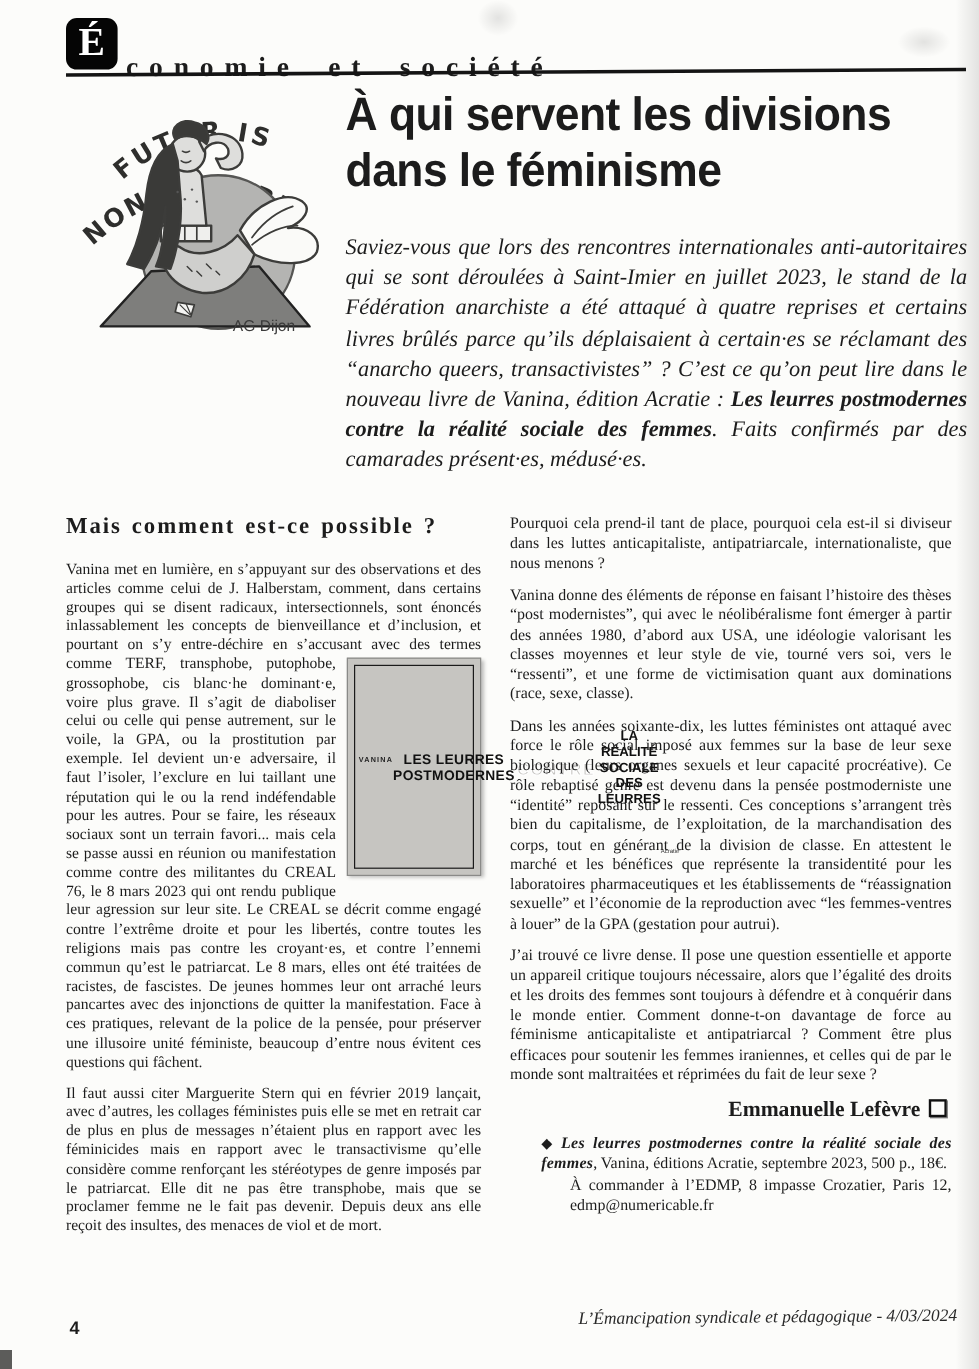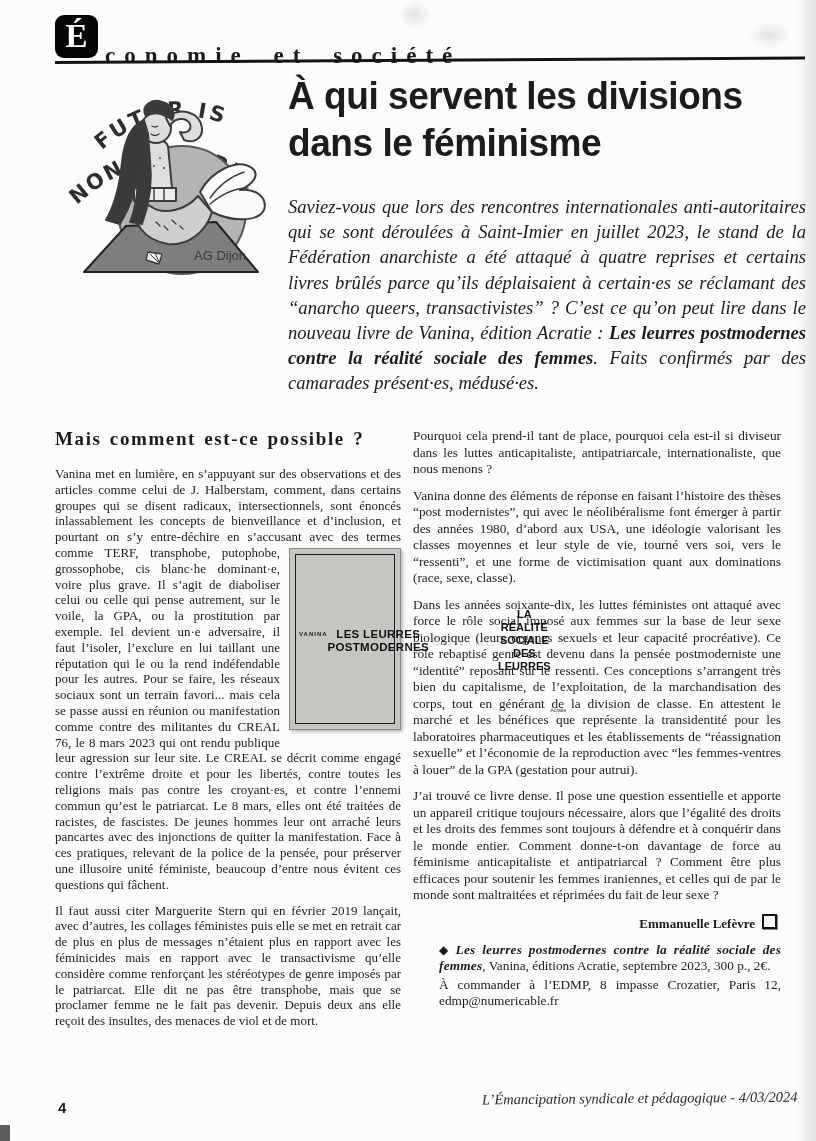--- a/index.html
+++ b/index.html
@@ -28,40 +28,40 @@
     letter-spacing:9px; word-spacing:9px; white-space:nowrap;
   }
   .header-rule {
     position:absolute; left:55px; top:61px; width:750px; height:2.5px; background:#141414;
     transform:rotate(-0.35deg); transform-origin:left center;
   }
 
   
   .illustration { position:absolute; left:60px; top:76px; width:224px; height:212px; }
   .illustration-credit {
-    position:absolute; left:134px; top:172px;
+    position:absolute; left:134px; top:188px;
     font-family:"Liberation Sans", sans-serif; font-size:13px; color:#3a3a3a;
   }
 
   
   .article-title {
     position:absolute; left:288px; top:72px; margin:0;
     font-family:"Liberation Sans", sans-serif; font-weight:bold;
     font-size:39px; line-height:47px; letter-spacing:-0.5px;
     transform:scaleX(0.95); transform-origin:left top; white-space:nowrap;
   }
   .article-title span { display:block; }
   .intro {
     position:absolute; left:288px; top:194px; width:518px; margin:0;
     font-style:italic; font-size:18.6px; line-height:25.2px; text-align:justify;
   }
   .intro b { font-weight:bold; }
 
   
-  .columns { position:absolute; left:55px; top:428px; width:741px; display:flex; gap:12px; }
+  .columns { position:absolute; left:55px; top:428px; width:741px; display:flex; gap:24px; }
   .col-left  { width:346px; }
   .col-right { width:368px; }
   .col-heading {
     margin:0 0 16px 0; font-weight:bold; font-size:19px;
     letter-spacing:1.6px; word-spacing:2px; white-space:nowrap;
   }
   .col-left  .body-text p { font-size:13px;   line-height:15.8px; }
   .col-right .body-text p { font-size:13.3px; line-height:16.5px;font-family:Liberation Serif, serif; }
   .body-text p { margin:0 0 10px 0; text-align:justify; }
 
@@ -83,30 +83,30 @@
   .cover-contre { display:flex; align-items:center; width:100%; margin:8px 0 7px 0; }
   .cover-contre::before, .cover-contre::after { content:""; flex:1; height:1.5px; background:#fff; }
   .contre-text {
     display:block; padding:0 2px; font-size:14px; font-weight:bold; letter-spacing:1px;
     color:#c6c5c1; -webkit-text-stroke:1px #fff; text-shadow:0 0 1px #fff;
   }
   .cover-title-bottom { display:block; font-size:11px; font-weight:bold; line-height:13px; color:#101010; }
   .cover-imprint { display:block; margin-top:auto; font-size:5px; color:#333; }
 
   
-  .author-line { text-align:right; font-weight:bold; font-size:13px; margin:2px 4px 10px 0; }
+  .author-line { text-align:right; font-weight:bold; font-size:18px; margin:2px 4px 10px 0; }
   .author-square {
     display:inline-block; width:11px; height:11px; border:2px solid #111;
     margin-left:7px; vertical-align:-1px; box-shadow:1px 1px 0 rgba(0,0,0,0.45);
   }
   .biblio { padding-left:26px; font-size:13.3px; line-height:16.6px; }
   .biblio p { margin:0; text-align:justify; }
   .biblio .diamond { font-size:12px; margin-right:4px; }
   .biblio b i { letter-spacing:0.2px; }
-  .biblio .order { margin-top:2px; }
+  .biblio .order { margin-top:2px;margin-left:24px; }
 
   
   .footer-page {
     position:absolute; left:58px; top:1099px;
     font-family:"Liberation Sans", sans-serif; font-weight:bold; font-size:15px;
   }
   .footer-journal {
     position:absolute; right:18px; top:1090px; font-style:italic; font-size:14.5px;
     color:#2a2a2a; transform:rotate(-0.5deg);
   }
@@ -193,21 +193,21 @@
 
     <div class="col-right">
       <div class="body-text">
         <p>Pourquoi cela prend-il tant de place, pourquoi cela est-il si diviseur dans les luttes anticapitaliste, antipatriarcale, internationaliste, que nous menons ?</p>
         <p>Vanina donne des éléments de réponse en faisant l’histoire des thèses “post modernistes”, qui avec le néolibéralisme font émerger à partir des années 1980, d’abord aux USA, une idéologie valorisant les classes moyennes et leur style de vie, tourné vers soi, vers le “ressenti”, et une forme de victimisation quant aux dominations (race, sexe, classe).</p>
         <p>Dans les années soixante-dix, les luttes féministes ont attaqué avec force le rôle social imposé aux femmes sur la base de leur sexe biologique (leurs organes sexuels et leur capacité procréative). Ce rôle rebaptisé genre est devenu dans la pensée postmoderniste une “identité” reposant sur le ressenti. Ces conceptions s’arrangent très bien du capitalisme, de l’exploitation, de la marchandisation des corps, tout en générant de la division de classe. En attestent le marché et les bénéfices que représente la transidentité pour les laboratoires pharmaceutiques et les établissements de “réassignation sexuelle” et l’économie de la reproduction avec “les femmes-ventres à louer” de la GPA (gestation pour autrui).</p>
         <p>J’ai trouvé ce livre dense. Il pose une question essentielle et apporte un appareil critique toujours nécessaire, alors que l’égalité des droits et les droits des femmes sont toujours à défendre et à conquérir dans le monde entier. Comment donne-t-on davantage de force au féminisme anticapitaliste et antipatriarcal ? Comment être plus efficaces pour soutenir les femmes iraniennes, et celles qui de par le monde sont maltraitées et réprimées du fait de leur sexe ?</p>
       </div>
       <div class="author-line"><span>Emmanuelle Lefèvre</span><span class="author-square"></span></div>
       <div class="biblio">
-        <p><span class="diamond">◆</span><b><i>Les leurres postmodernes contre la réalité sociale des femmes</i></b><span>, Vanina, éditions Acratie, septembre 2023, 300 p., 2€.</span></p>
+        <p><span class="diamond">◆</span><b><i>Les leurres postmodernes contre la réalité sociale des femmes</i></b><span>, Vanina, éditions Acratie, septembre 2023, 500 p., 18€.</span></p>
         <p class="order">À commander à l’EDMP, 8 impasse Crozatier, Paris 12, edmp@numericable.fr</p>
       </div>
     </div>
 
   </div>
 
   <div class="footer-page">4</div>
   <div class="footer-journal">L’Émancipation syndicale et pédagogique - 4/03/2024</div>
 
 </div>

